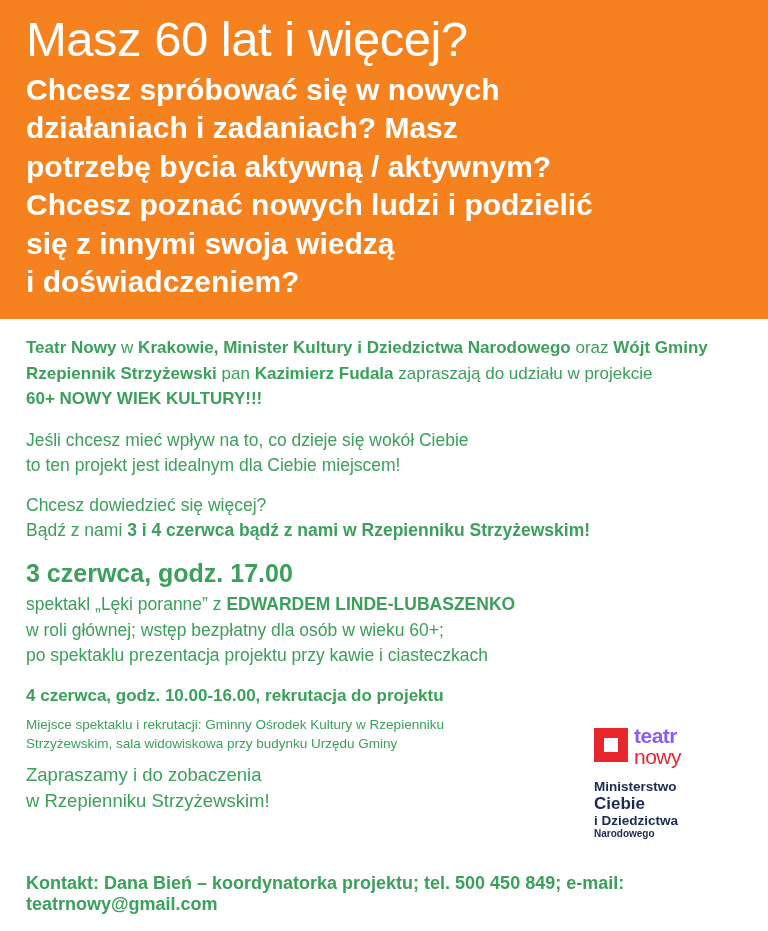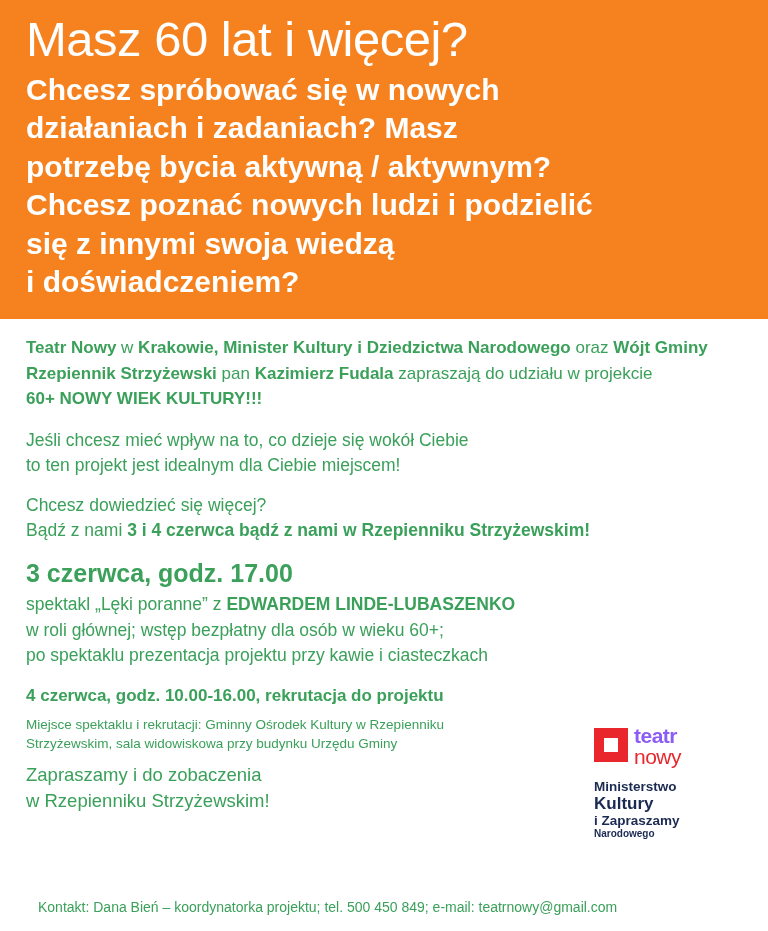--- a/index.html
+++ b/index.html
@@ -99,26 +99,26 @@
     max-width: 580px;
     margin-bottom: 8px;
   }
   .invite {
     font-size: 18.5px;
     line-height: 1.38;
     font-weight: 400;
     max-width: 580px;
   }
   .contact {
-    font-size: 14px;
-    font-weight: 400;
+    font-size: 18px;
+    font-weight: 700;
     padding: 0 26px;
     position: absolute;
     bottom: 16px;
-    left: 12px;
+    left: 0;
   }
 
   
   .logos {
     position: absolute;
     right: 24px;
     top: 726px;
     width: 150px;
     text-align: left;
   }
@@ -235,21 +235,21 @@
   <div class="logos">
     <div class="teatr-logo">
       <div class="teatr-square"></div>
       <div class="teatr-words">
         <span class="w1">teatr</span>
         <span class="w2">nowy</span>
       </div>
     </div>
     <div class="min-logo">
       <span class="m1">Ministerstwo</span>
-      <span class="m2">Kultury</span>
-      <span class="m3">i Zapraszamy</span>
+      <span class="m2">Ciebie</span>
+      <span class="m3">i Dziedzictwa</span>
       <span class="m4">Narodowego</span>
     </div>
   </div>
 
   <div class="contact">Kontakt: Dana Bień – koordynatorka projektu; tel. 500 450 849; e-mail: teatrnowy@gmail.com</div>
 
 </div>
 
 </body></html>

